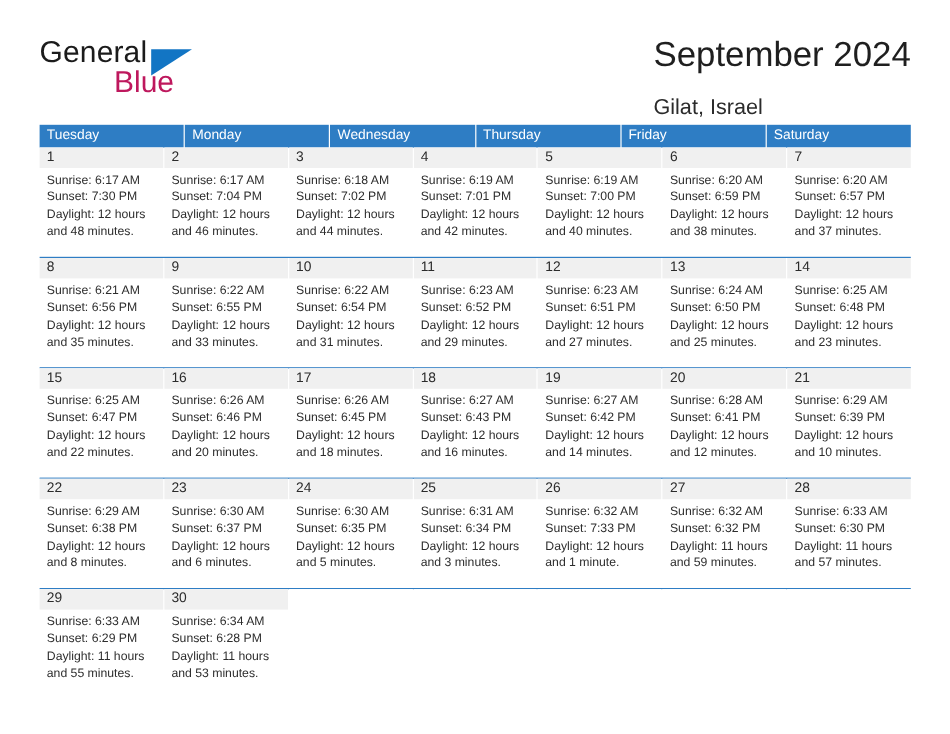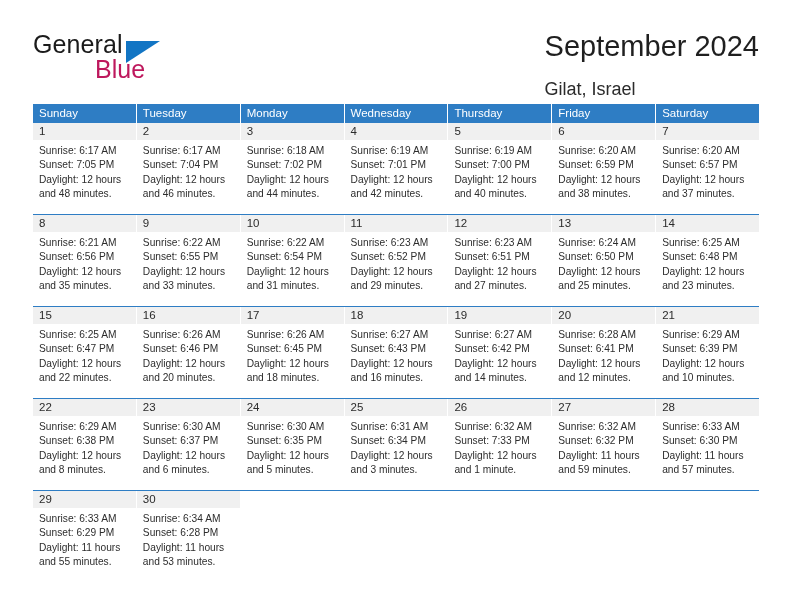--- a/index.html
+++ b/index.html
@@ -161,35 +161,34 @@
     <div class="title-block">
       <div class="cal-title">September 2024</div>
       <div class="cal-subtitle">Gilat, Israel</div>
     </div>
 
   </div>
 
   <div class="calendar">
 
     <div class="weekdays">
-      <div class="weekday">Sunday</div>
       <div class="weekday">Tuesday</div>
       <div class="weekday">Monday</div>
       <div class="weekday">Wednesday</div>
       <div class="weekday">Thursday</div>
       <div class="weekday">Friday</div>
       <div class="weekday">Saturday</div>
     </div>
 
     <div class="week first">
       <div class="day">
         <div class="day-num">1</div>
         <div class="day-info">
           <div>Sunrise: 6:17 AM</div>
-          <div>Sunset: 7:05 PM</div>
+          <div>Sunset: 7:30 PM</div>
           <div>Daylight: 12 hours</div>
           <div>and 48 minutes.</div>
         </div>
       </div>
       <div class="day">
         <div class="day-num">2</div>
         <div class="day-info">
           <div>Sunrise: 6:17 AM</div>
           <div>Sunset: 7:04 PM</div>
           <div>Daylight: 12 hours</div>

